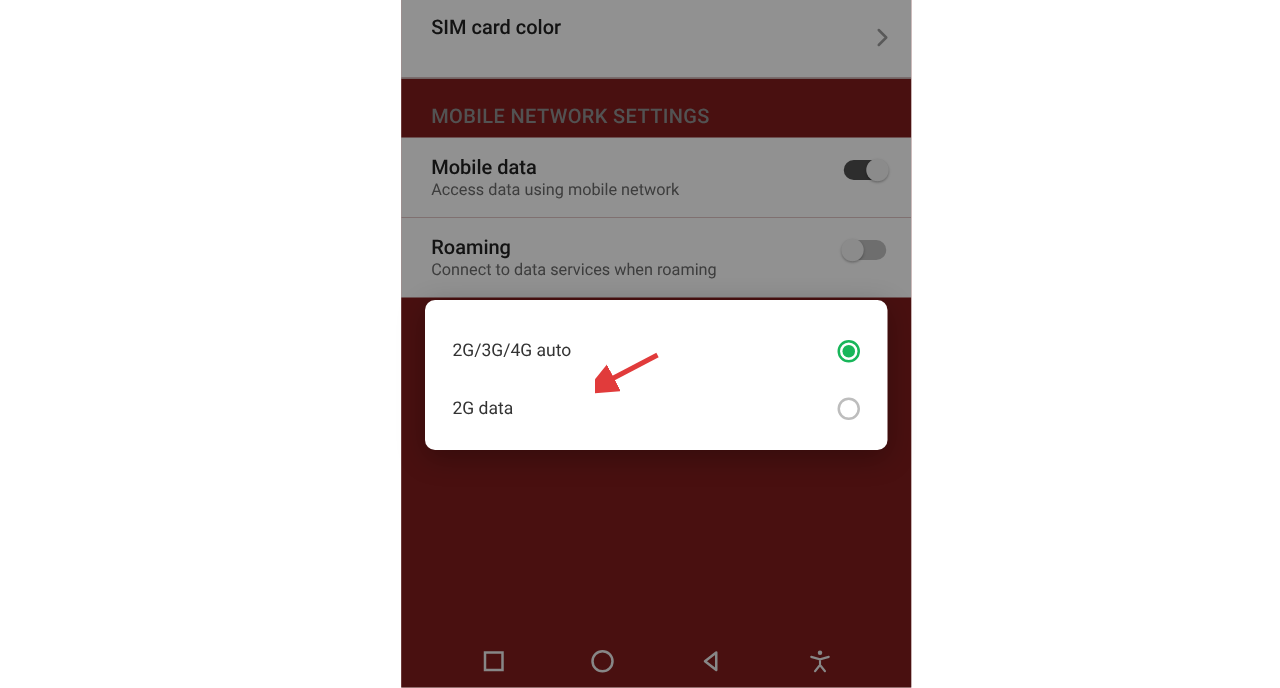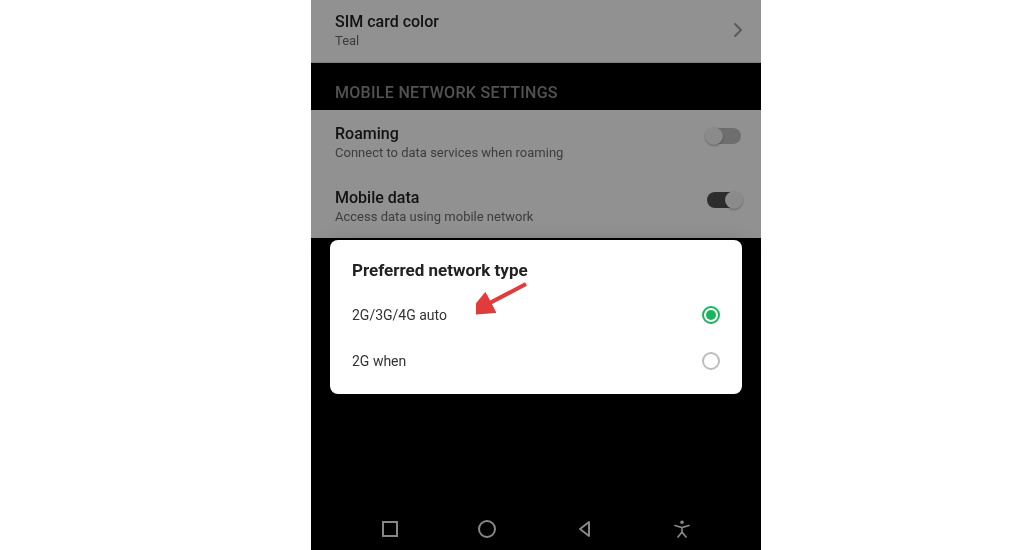--- a/index.html
+++ b/index.html
@@ -6,25 +6,25 @@
     body {
       width: 1024px;
       height: 550px;
       background: #ffffff;
       font-family: Roboto, -apple-system, "Helvetica Neue", Arial, sans-serif;
       position: relative;
       overflow: hidden;
     }
     .device {
       position: absolute;
-      left: 311px;
+      left: 321px;
       top: 0;
-      width: 450px;
+      width: 408px;
       height: 550px;
-      background: #000000;
+      background: #7f1d1d;
     }
     .scrim {
       position: absolute;
       inset: 0;
       background: rgba(0,0,0,0.42);
       pointer-events: none;
     }
     .bg-content {
       position: absolute;
       inset: 0;
@@ -182,49 +182,48 @@
     }
   </style>
 </head>
 <body>
 
 <div class="device">
 
   <div class="bg-content">
     <div class="row sim">
       <div class="row-title">SIM card color</div>
-      <div class="row-sub">Teal</div>
       <span class="chevron">
         <svg width="10" height="16" viewBox="0 0 10 16">
             <path d="M2 2 L8 8 L2 14" stroke="#9a9a9a" stroke-width="2" fill="none" stroke-linecap="round" stroke-linejoin="round"></path>
           </svg>
       </span>
     </div>
     <div class="divider"></div>
 
     <div class="section-header">MOBILE NETWORK SETTINGS</div>
+
+    <div class="row mobile-data">
+      <div class="row-title">Mobile data</div>
+      <div class="row-sub">Access data using mobile network</div>
+      <div class="toggle on">
+        <div class="track"></div>
+          <div class="thumb"></div>
+      </div>
+    </div>
 
     <div class="row roaming">
       <div class="row-title">Roaming</div>
       <div class="row-sub">Connect to data services when roaming</div>
       <div class="toggle off">
         <div class="track"></div>
           <div class="thumb"></div>
       </div>
     </div>
 
-    <div class="row mobile-data">
-      <div class="row-title">Mobile data</div>
-      <div class="row-sub">Access data using mobile network</div>
-      <div class="toggle on">
-        <div class="track"></div>
-          <div class="thumb"></div>
-      </div>
-    </div>
-
     <div class="navbar">
       <span class="nav-icon">
           <span class="nav-square"></span>
         </span>
       <span class="nav-icon">
           <span class="nav-circle"></span>
         </span>
       <span class="nav-icon">
         <svg width="18" height="18" viewBox="0 0 18 18">
             <path d="M13 2 L4 9 L13 16 Z" fill="none" stroke="#e8e8e8" stroke-width="2" stroke-linejoin="round"></path>
@@ -235,30 +234,29 @@
             <circle cx="10" cy="3.2" r="1.8" fill="#e8e8e8"></circle>
             <path d="M3 6.5 L10 8.5 L17 6.5 M10 8.5 V13 M10 13 L6 18 M10 13 L14 18" stroke="#e8e8e8" stroke-width="1.7" fill="none" stroke-linecap="round"></path>
           </svg>
       </span>
     </div>
   </div>
 
   <div class="scrim"></div>
 
   <div class="dialog">
-    <div class="dialog-title">Preferred network type</div>
 
     <div class="option">
       <span>2G/3G/4G auto</span>
       <span class="radio selected">
           <span class="dot"></span>
         </span>
     </div>
     <div class="option">
-      <span>2G when</span>
+      <span>2G data</span>
       <span class="radio"></span>
     </div>
   </div>
 
 </div>
 
 <svg class="arrow" viewBox="0 0 60 40">
   <defs>
     <marker id="ah" markerWidth="8" markerHeight="8" refX="2" refY="3" orient="auto">
       <path d="M0,0 L0,6 L7,3 Z" fill="#e13b3b"></path>

